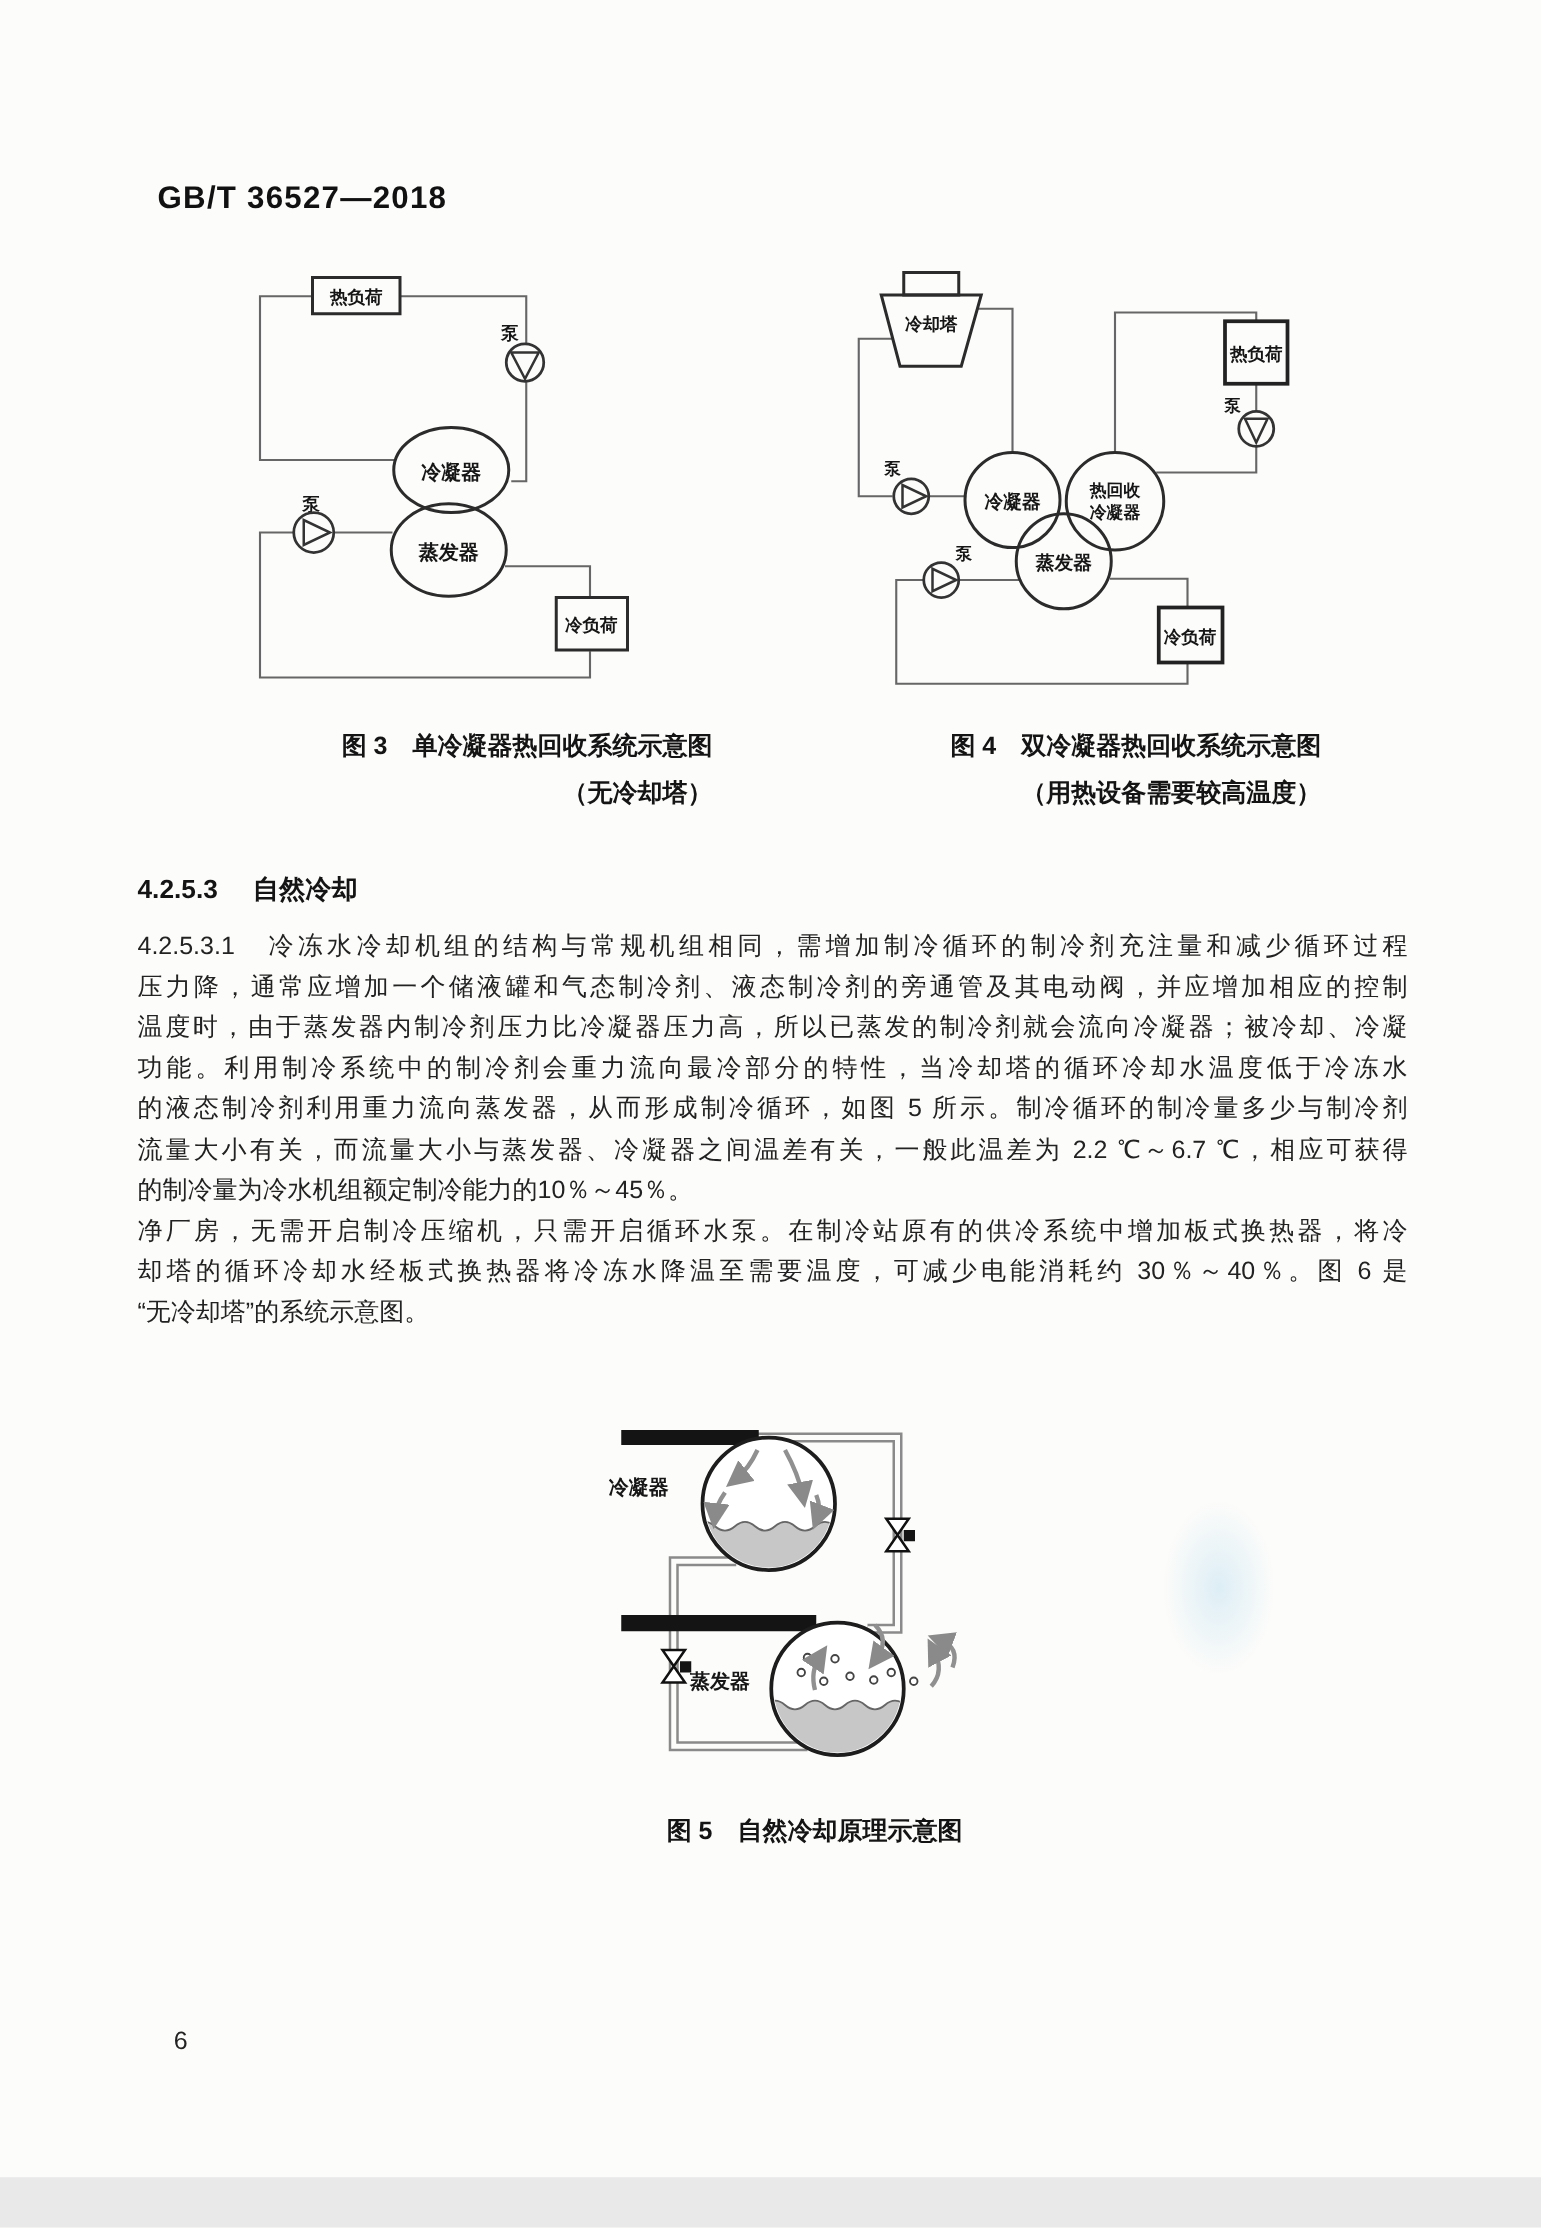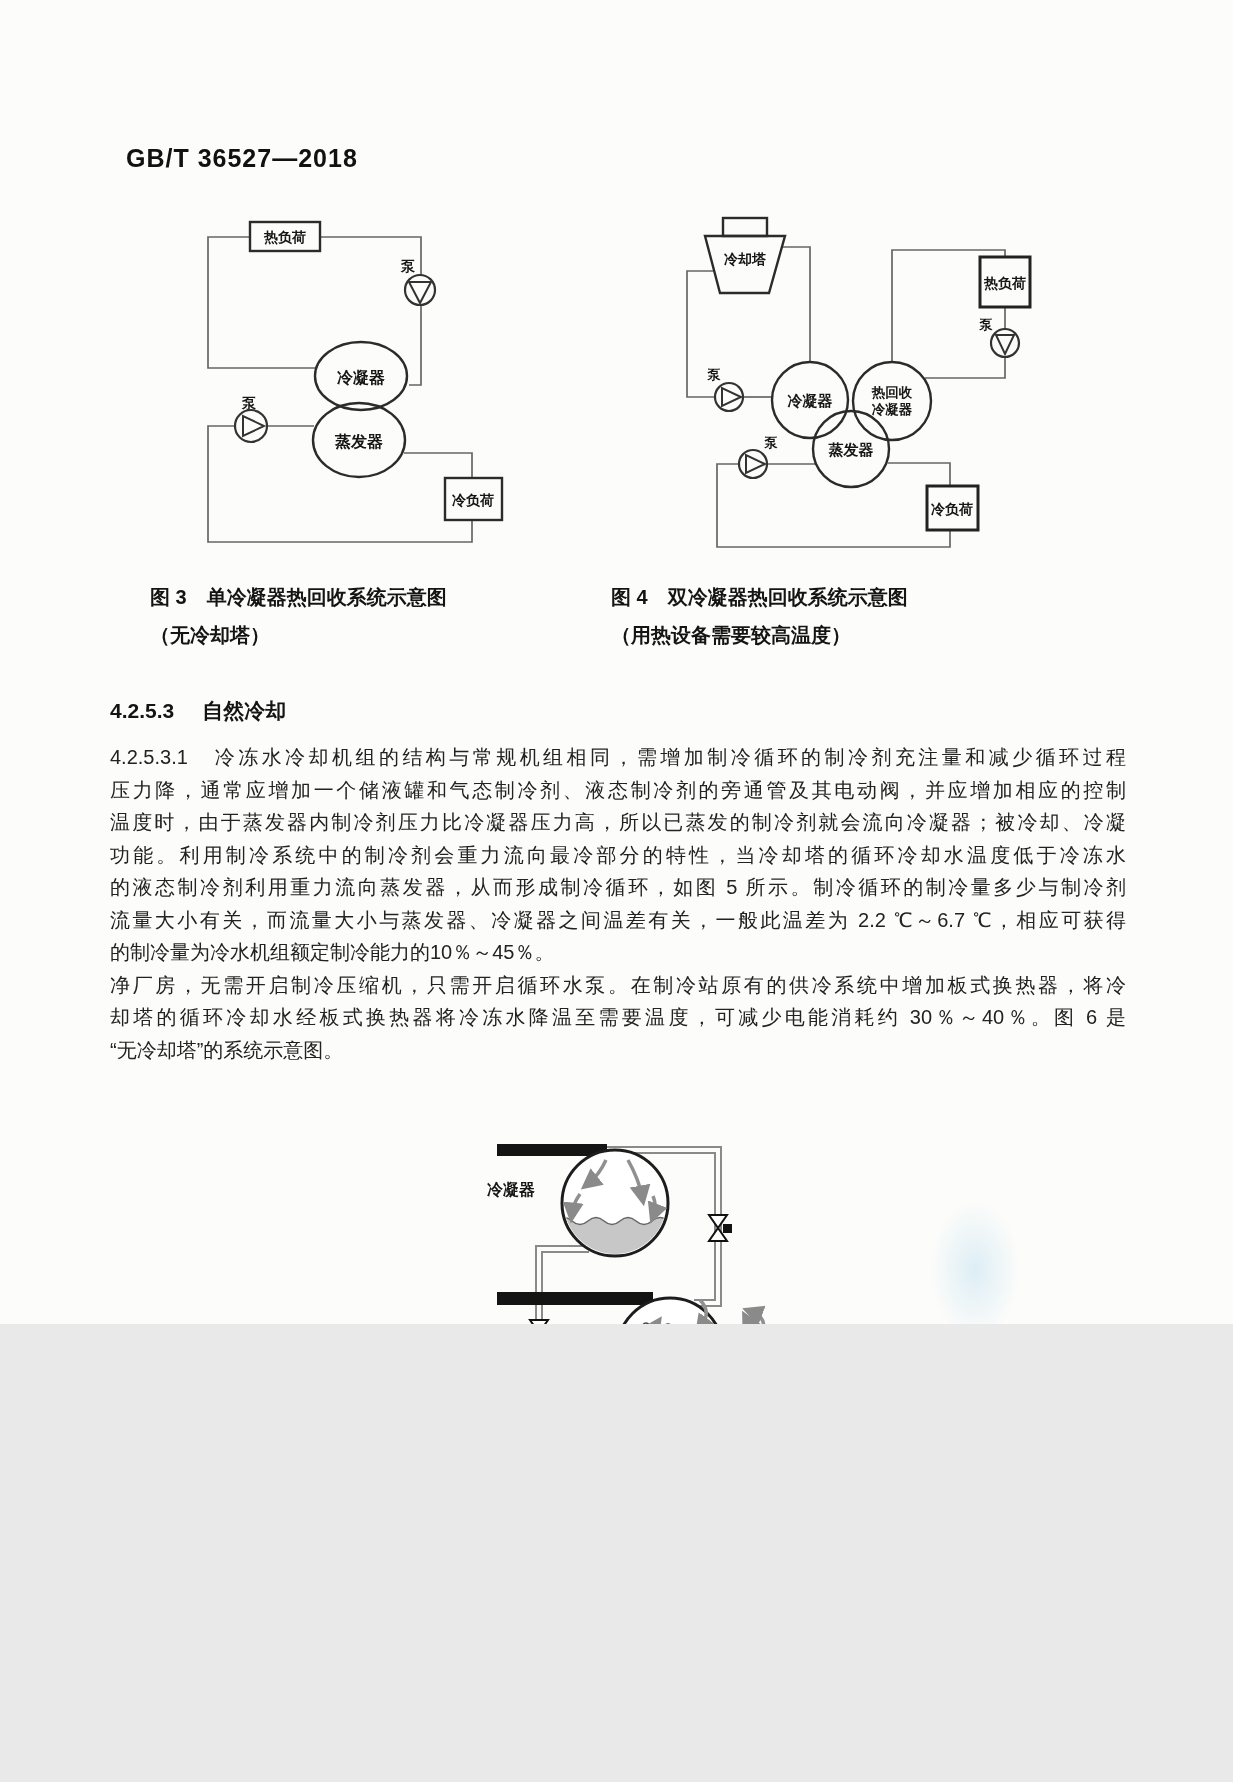--- a/index.html
+++ b/index.html
@@ -1,34 +1,34 @@
 <!DOCTYPE html>
 <html><head>
 <meta charset="utf-8">
 <style>
   html,body { margin:0; padding:0; background:#e9e9e9; }
   .page {
-    position:relative; width:1233px; height:1324px; margin:0 auto;
+    position:relative; width:1233px; height:1742px; margin:0 auto;
     background:#fcfcfa; overflow:hidden;
     font-family:"Liberation Sans", sans-serif; color:#1c1c1c;
   }
   .std-header {
     position:absolute; left:126px; top:144px;
     font-size:25px; font-weight:bold; letter-spacing:1px; color:#111;
   }
   .fig-svg { position:absolute; }
   #fig3-svg { left:185px; top:185px; }
   #fig4-svg { left:640px; top:185px; }
   #fig5-svg { left:430px; top:1135px; }
   .cap {
-    position:absolute; text-align:left; font-weight:bold;
+    position:absolute; text-align:right; font-weight:bold;
     font-size:20px; line-height:38px; color:#141414;
   }
   #cap3 { left:150px; top:578px; width:420px; }
-  #cap4 { left:611px; top:578px; width:420px; }
+  #cap4 { left:637px; top:578px; width:420px; }
   #cap5 { left:450px; top:1446px; width:320px; }
   .sec-heading {
     position:absolute; left:110px; top:697px;
     font-size:21px; font-weight:bold; color:#141414;
   }
   .sec-heading .num { margin-right:28px; }
   .body-text {
     position:absolute; left:110px; top:741px; width:1016px;
     font-size:20px; line-height:32.5px; color:#222;
   }

